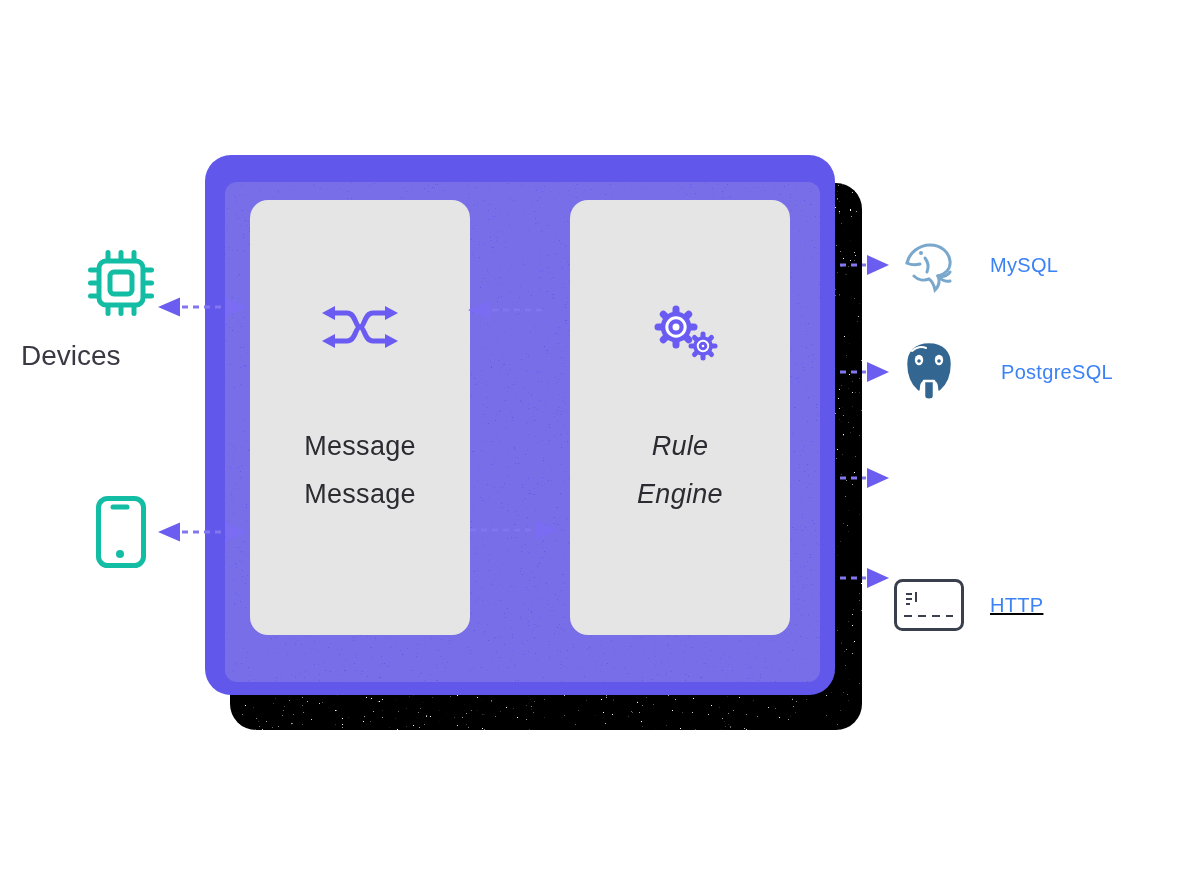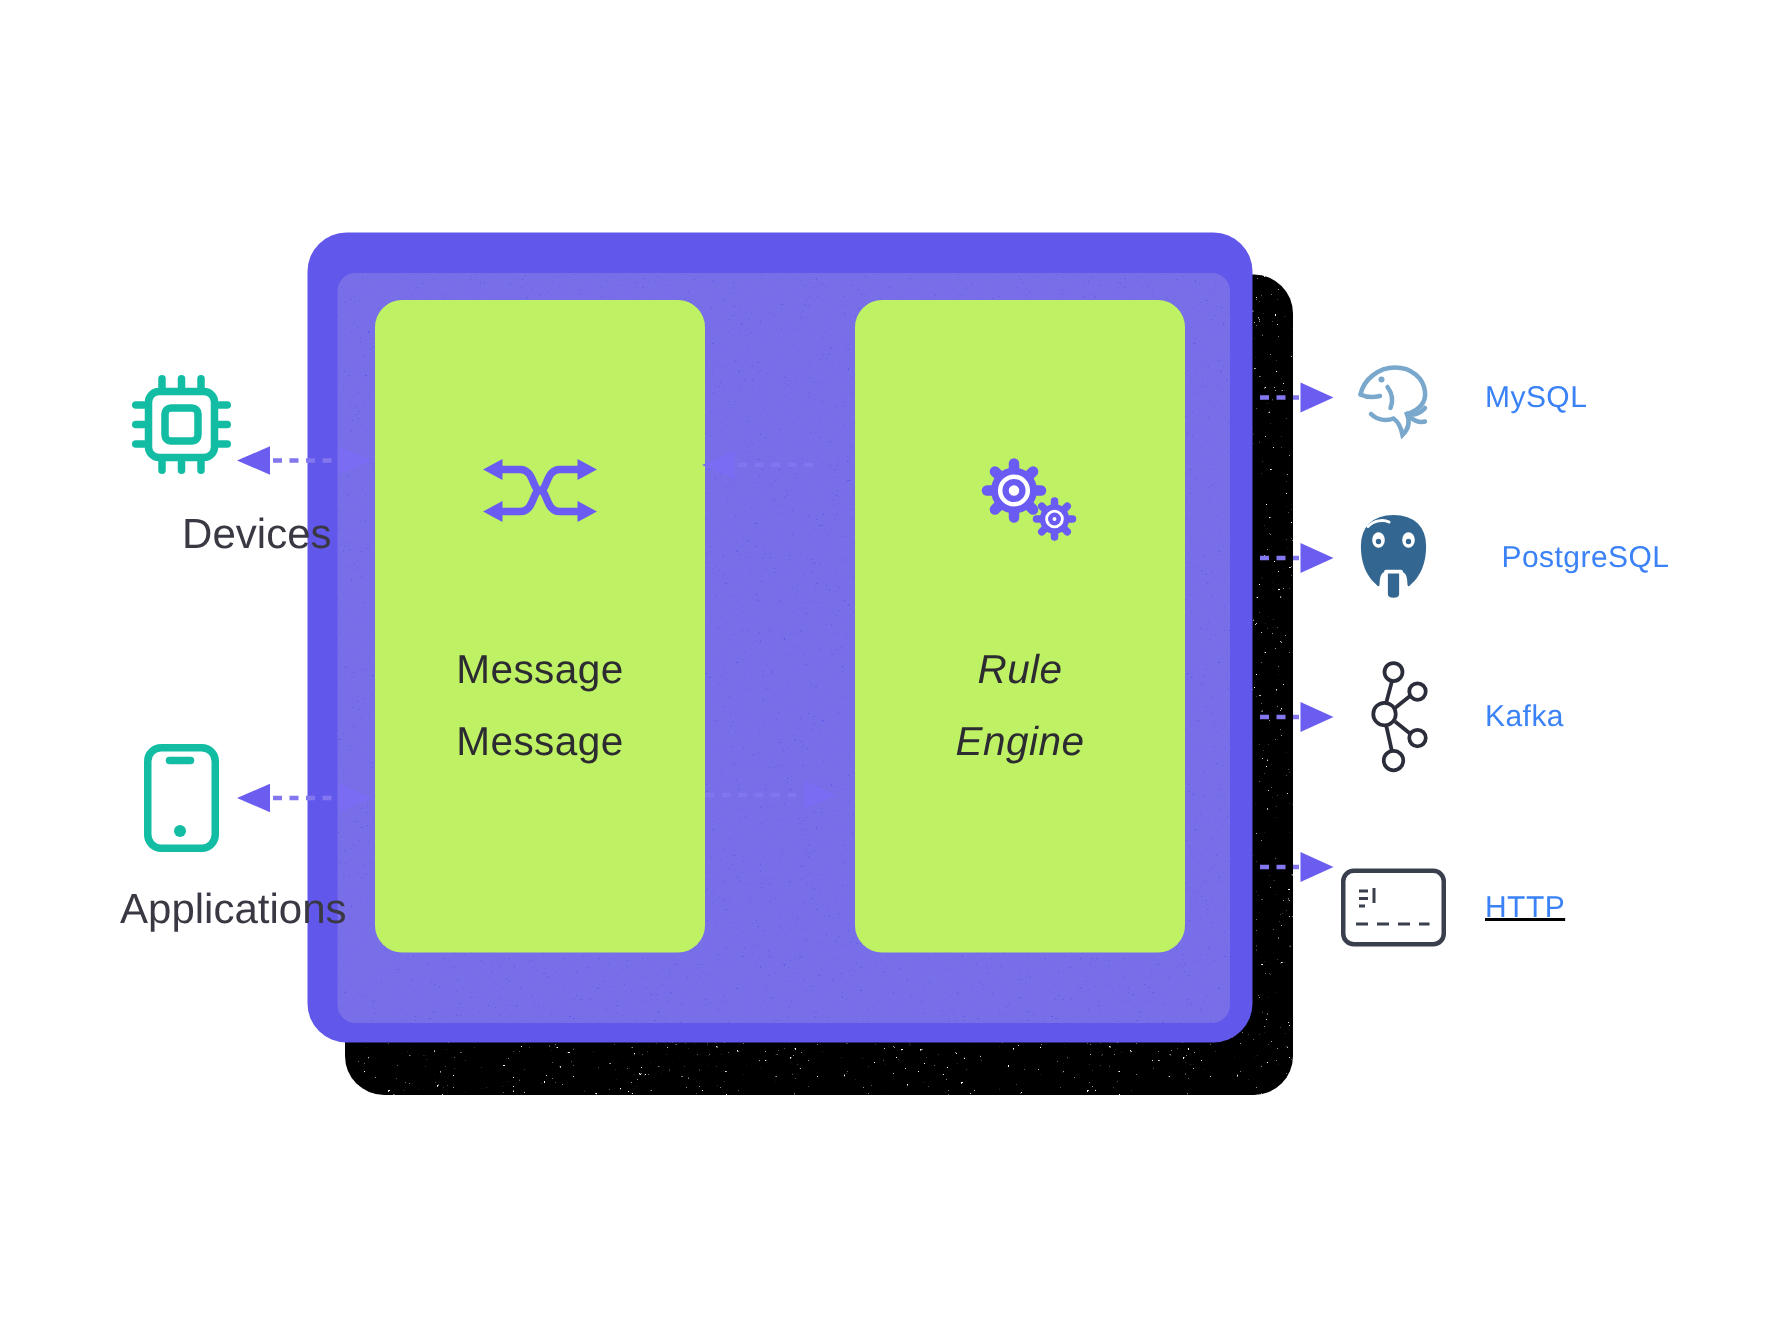--- a/index.html
+++ b/index.html
@@ -5,29 +5,29 @@
   html,body{margin:0;padding:0;background:#fff;}
   .stage{
     position:relative;width:1184px;height:880px;background:#ffffff;overflow:hidden;
     font-family:"Liberation Sans", sans-serif;
   }
   .abs{position:absolute;}
   svg{display:block;}
   .backdrop{position:absolute;left:0;top:0;pointer-events:none;}
   .arrows{position:absolute;left:0;top:0;pointer-events:none;}
   .card{
-    position:absolute;width:220px;height:435px;border-radius:18px;background:#bef264;
+    position:absolute;width:220px;height:435px;border-radius:18px;background:#e5e5e5;
   }
   .card-icon{position:absolute;left:50%;transform:translateX(-50%);}
   .card-label{
     position:absolute;left:0;right:0;top:222px;text-align:center;
     font-size:27px;line-height:48px;color:#2C2B31;letter-spacing:.3px;
   }
   .node-label{
-    position:absolute;text-align:right;font-size:28px;line-height:36px;color:#3A3943;
+    position:absolute;text-align:left;font-size:28px;line-height:36px;color:#3A3943;
   }
   .right-row{
     position:absolute;left:892px;height:90px;display:flex;align-items:center;gap:24px;
   }
   .right-icon-wrap{width:74px;display:flex;justify-content:center;align-items:center;}
   .right-label{font-size:20px;color:#3b82f6;letter-spacing:.3px;}
 </style>
 </head>
 <body>
 
@@ -140,21 +140,20 @@
         <line x1="58" y1="46" x2="63.5" y2="46"></line>
     </g>
   </svg>
   <div class="node-label" style="left:21px;top:338px;width:200px;">Devices</div>
 
   <svg class="abs" style="left:95px;top:495px;" width="52" height="74" viewBox="0 0 52 74">
     <rect x="3.5" y="3.5" width="45" height="67" rx="9" stroke="#12BDA4" stroke-width="5" fill="none"></rect>
     <line x1="18" y1="12" x2="32" y2="12" stroke="#12BDA4" stroke-width="5" stroke-linecap="round"></line>
     <circle cx="25" cy="59" r="4" fill="#12BDA4"></circle>
   </svg>
-  <div class="node-label" style="left:11px;top:588px;width:220px;">Applications</div>
 
   <div class="right-row" style="top:220px;">
     <div class="right-icon-wrap">
       <svg width="66" height="58" viewBox="0 0 66 58">
         <g stroke="#79A8CC" stroke-width="3" fill="none" stroke-linecap="round">
           <path d="M11 27 C13 17 23 9 34 9 C45 9 53 16 54 25 C55 33 49 38 42 40 C44 45 43 50 39 54 C38 49 36 45 33 43 C28 45 22 44 18 40"></path>
           <path d="M11 27 C15 29 20 29 24 28"></path>
           <path d="M29 22 C32 26 33 31 31 36"></path>
           <path d="M42 40 C46 41 51 40 54 36"></path>
           <path d="M42 40 C45 44 50 46 54 45"></path>
@@ -175,38 +174,20 @@
         <ellipse cx="20" cy="22" rx="4.2" ry="5.2" fill="#ffffff"></ellipse>
         <ellipse cx="40" cy="22" rx="4.2" ry="5.2" fill="#ffffff"></ellipse>
         <circle cx="20" cy="23" r="1.8" fill="#336791"></circle>
         <circle cx="40" cy="23" r="1.8" fill="#336791"></circle>
         <path d="M13 13 C17 9 23 8 27 10" stroke="#ffffff" stroke-width="2" fill="none" stroke-linecap="round"></path>
       </svg>
     </div>
     <div class="right-label">PostgreSQL</div>
   </div>
 
-  <div class="right-row" style="top:433px;">
-    <div class="right-icon-wrap">
-      <svg width="52" height="78" viewBox="0 0 52 78">
-        <g stroke="#2B2E3A" stroke-width="2.5" fill="none">
-          <circle cx="26" cy="9" r="6"></circle>
-          <circle cx="20" cy="37" r="7.5"></circle>
-          <circle cx="26" cy="68" r="6.5"></circle>
-          <circle cx="42" cy="22" r="5.5"></circle>
-          <circle cx="42" cy="53" r="5.5"></circle>
-          <line x1="25" y1="15" x2="21" y2="30"></line>
-          <line x1="21" y1="44" x2="25" y2="62"></line>
-          <line x1="27" y1="33" x2="37" y2="25"></line>
-          <line x1="27" y1="42" x2="37" y2="50"></line>
-        </g>
-      </svg>
-    </div>
-    <div class="right-label">Kafka</div>
-  </div>
 
   <div class="right-row" style="top:560px;text-decoration:underline;">
     <div class="right-icon-wrap">
       <svg width="72" height="54" viewBox="0 0 72 54">
         <rect x="2.5" y="2.5" width="67" height="49" rx="7" stroke="#3A3F4D" stroke-width="3" fill="none"></rect>
         <g stroke="#3A3F4D" stroke-width="2" fill="none">
           <line x1="13" y1="16" x2="19" y2="16"></line>
           <line x1="13" y1="21" x2="19" y2="21"></line>
           <line x1="13" y1="26" x2="17" y2="26"></line>
           <line x1="23" y1="14" x2="23" y2="24"></line>

